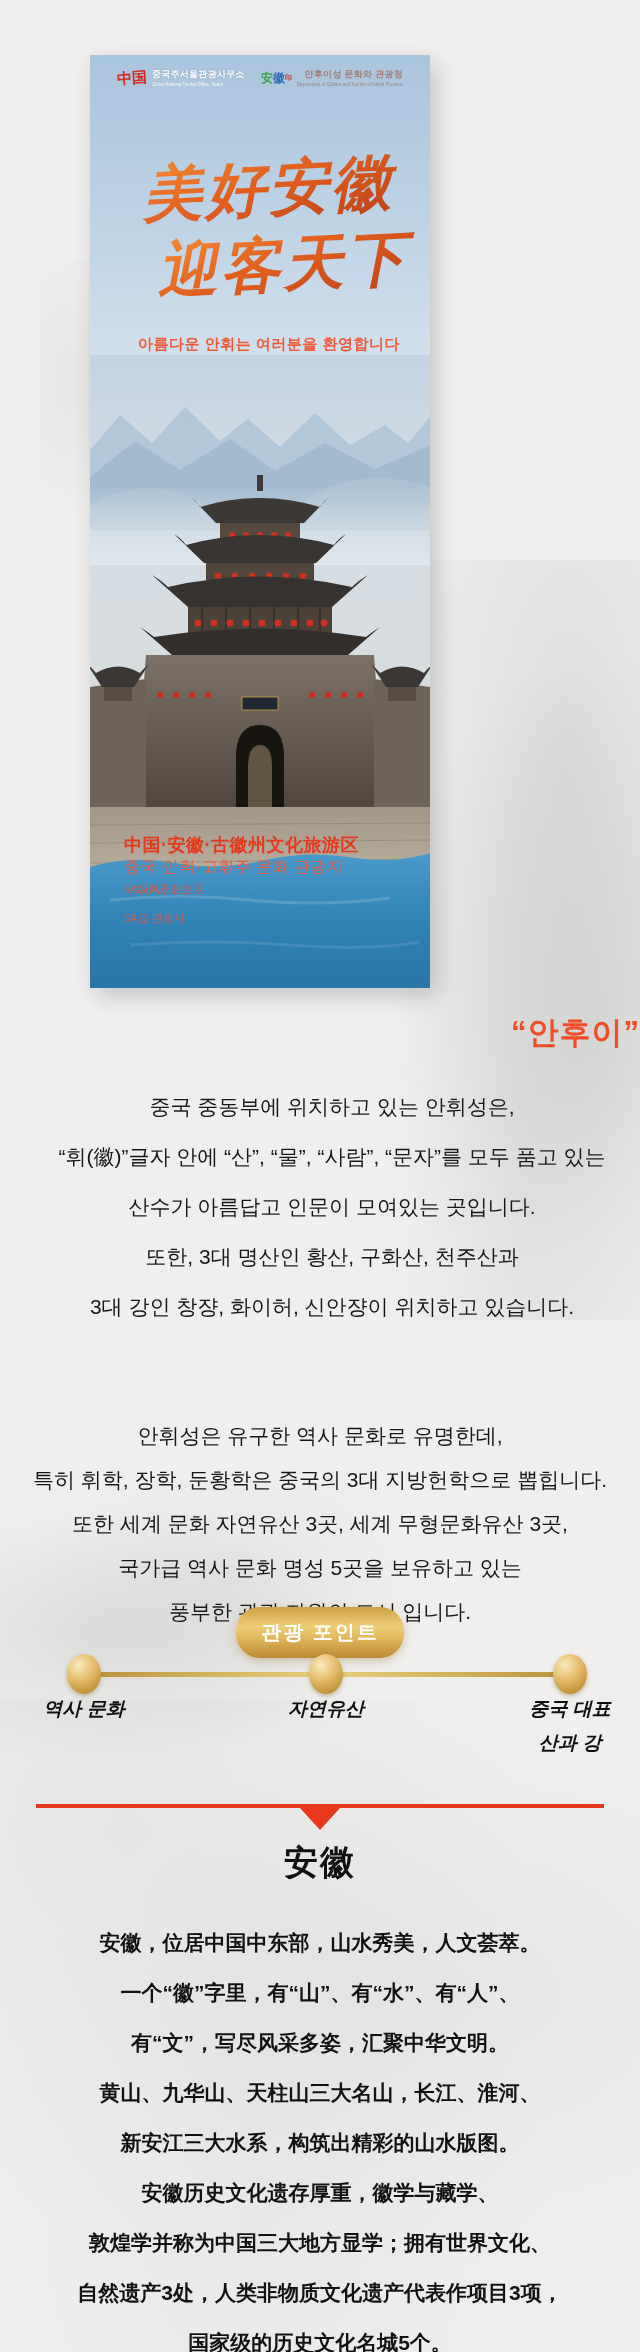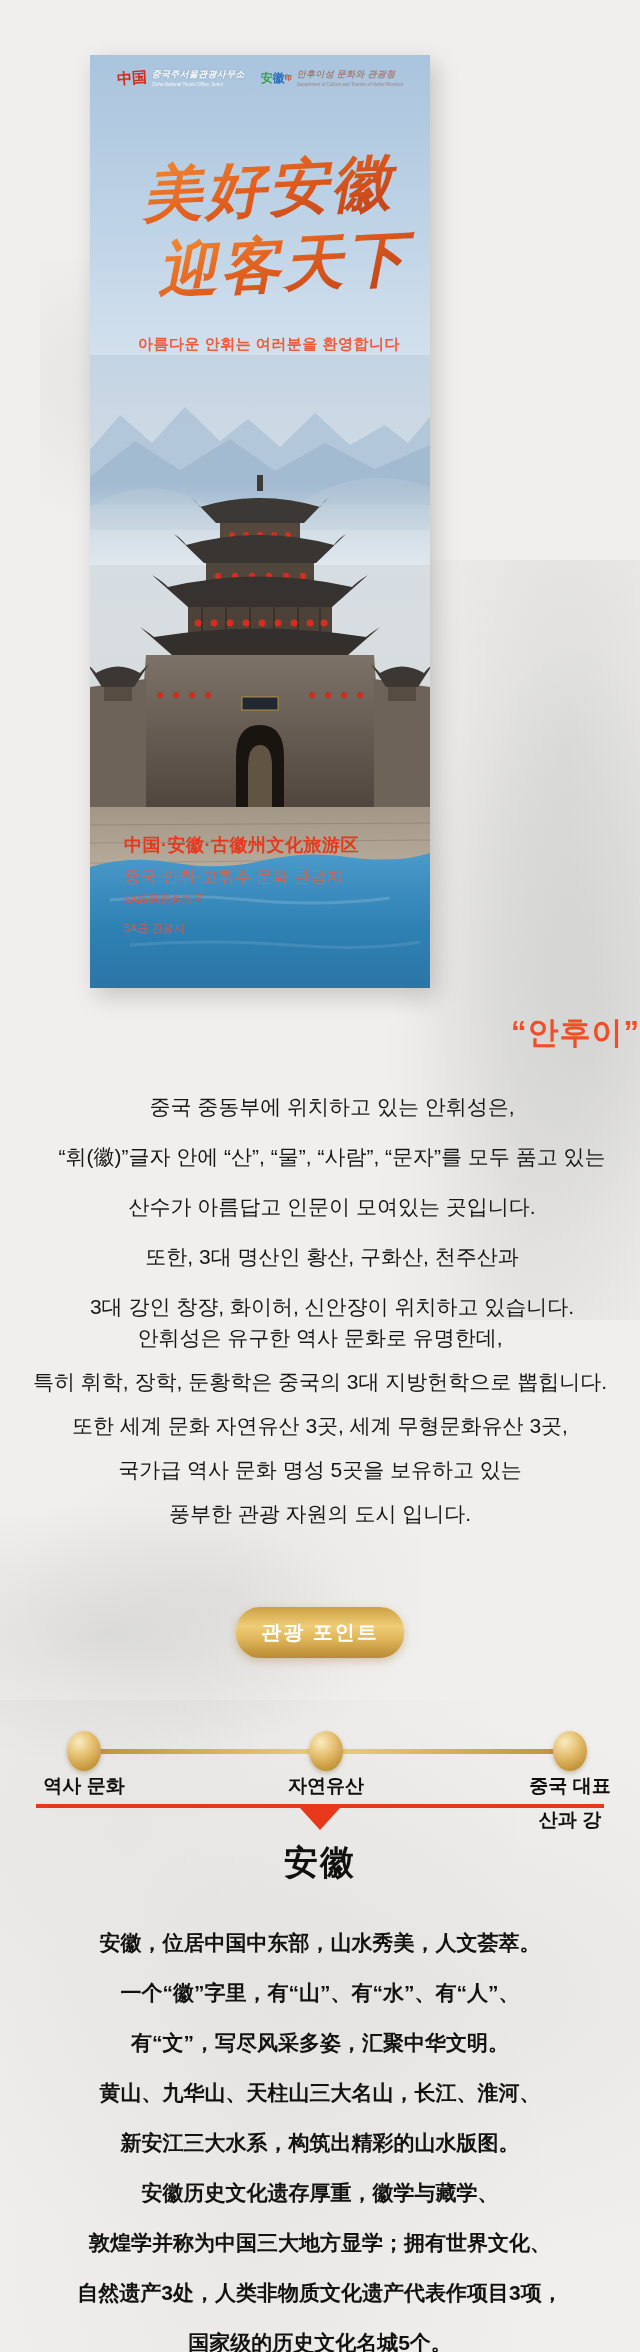--- a/index.html
+++ b/index.html
@@ -23,63 +23,63 @@
 
   
   .poster{position:absolute;left:90px;top:55px;width:340px;height:933px;overflow:hidden;
           background:linear-gradient(180deg,#a9c4dd 0%,#bed3e6 18%,#d5e2ee 34%,#e3ebf2 46%,#dde4ea 60%);
           box-shadow:6px 8px 22px rgba(0,0,0,.18);}
   .logos{position:absolute;top:13px;left:0;width:100%;display:flex;justify-content:center;
          align-items:flex-start;gap:16px;}
   .logo{display:flex;align-items:center;gap:5px;}
   .logo .mark-cn{font-family:"DejaVu Serif",serif;font-weight:bold;font-size:15px;color:#d42b1e;
                  line-height:14px;transform:rotate(-4deg);}
-  .logo .txt{display:flex;flex-direction:column;font-style:italic;}
+  .logo .txt{display:flex;flex-direction:column;}
   .logo .l-main{font-size:9px;font-weight:bold;color:#ffffff;letter-spacing:.3px;
                 text-shadow:0 0 2px rgba(40,70,110,.35);}
   .logo .l-sub{font-size:4.5px;color:rgba(255,255,255,.9);margin-top:1px;}
   .logo .mark-ah{font-size:12px;font-weight:bold;line-height:12px;}
   .logo .mark-ah .g{color:#3a9e4b;}
   .logo .mark-ah .b{color:#2e6fba;}
   .logo .mark-ah .r{color:#d4361f;font-size:7px;vertical-align:top;}
-  .logo.right .l-main{color:#a3807b;text-shadow:none;}
+  .logo.right .l-main{color:#a3807b;text-shadow:none;text-align:right;}
   .logo.right .l-sub{color:rgba(150,120,115,.85);}
 
   .callig{position:absolute;top:96px;left:0;width:100%;text-align:center;}
   .callig .cl{font-family:"DejaVu Serif",serif;font-style:italic;font-weight:bold;
       font-size:60px;line-height:74px;letter-spacing:3px;
       background:linear-gradient(160deg,#f28a33 10%,#e2601f 45%,#c4461a 85%);
       -webkit-background-clip:text;background-clip:text;color:transparent;}
   .callig .l1{transform:rotate(-3deg);margin-left:16px;}
   .callig .l2{transform:rotate(-3deg);margin-left:46px;margin-top:2px;}
   .poster-sub{position:absolute;top:280px;left:0;width:100%;text-align:center;padding-left:18px;
       box-sizing:border-box;font-size:15px;font-weight:bold;color:#ef5a3a;letter-spacing:.5px;}
 
   .photo{position:absolute;top:300px;left:0;width:340px;height:633px;}
 
   .banner-text{position:absolute;left:34px;top:778px;}
   .bt-zh{font-size:18px;font-weight:800;color:#e5391d;letter-spacing:.5px;}
-  .bt-ko{margin-top:10px;font-size:16px;color:#e2604a;letter-spacing:.5px;}
+  .bt-ko{font-size:16px;color:#e2604a;letter-spacing:.5px;}
   .bt-g1{margin-top:4px;font-size:11px;color:#cd5c49;}
   .bt-g2{margin-top:14px;font-size:11px;color:#c95f55;}
 
   
   .intro-title{position:absolute;top:1012px;left:0;width:640px;text-align:right;
       font-size:31px;font-weight:800;color:#f14e26;letter-spacing:1px;}
   .para{position:absolute;left:0;width:640px;text-align:center;color:#171717;}
   .para1{top:1082px;font-size:21px;line-height:50px;font-weight:500;padding-left:12px;}
-  .para2{top:1316px;font-size:21px;line-height:44px;font-weight:500;}
+  .para2{top:1414px;font-size:21px;line-height:44px;font-weight:500;}
 
   
   .badge{position:absolute;top:1607px;left:50%;transform:translateX(-50%);
       width:168px;height:51px;border-radius:24px;display:flex;align-items:center;justify-content:center;
       background:linear-gradient(180deg,#cfa045 0%,#eecd76 38%,#e0b65b 62%,#b98a32 100%);
       color:#fff;font-size:20px;font-weight:800;letter-spacing:2px;
       box-shadow:0 3px 8px rgba(160,120,40,.35);}
-  .timeline{position:absolute;top:1713px;left:0;width:528px;height:140px;}
+  .timeline{position:absolute;top:1636px;left:0;width:528px;height:140px;font-style:italic;}
   .tl-line{position:absolute;top:36px;left:82px;width:492px;height:5px;
       background:linear-gradient(90deg,#b9913a,#ead07f 50%,#b9913a);}
   .tl-dot{position:absolute;width:34px;height:40px;border-radius:50%;top:18px;
       background:radial-gradient(circle at 35% 28%,#f9ecc0 0%,#e6c071 38%,#c89a40 72%,#a97f2e 100%);
       box-shadow:0 2px 4px rgba(120,90,30,.35);}
   .tl-dot.d1{left:67px;} .tl-dot.d2{left:309px;} .tl-dot.d3{left:553px;}
   .tl-label{position:absolute;top:56px;width:150px;text-align:center;
       font-size:19px;font-weight:700;color:#0f0f0f;line-height:34px;}
   .tl-label.p1{left:9px;} .tl-label.p2{left:251px;} .tl-label.p3{left:495px;}
 

